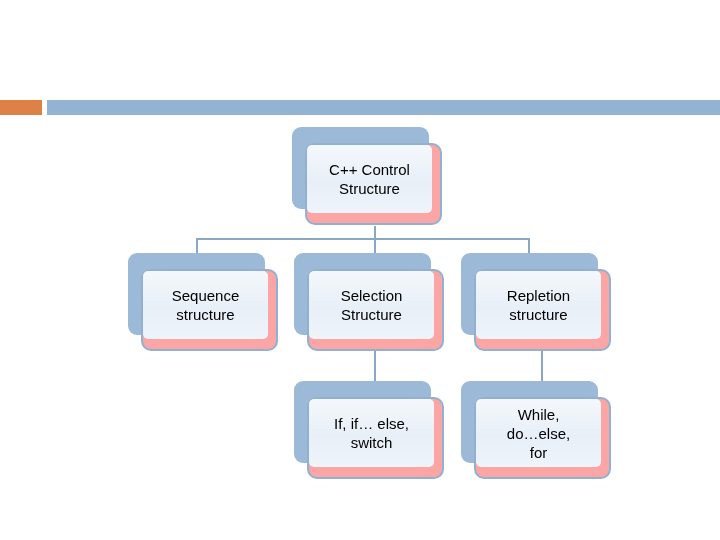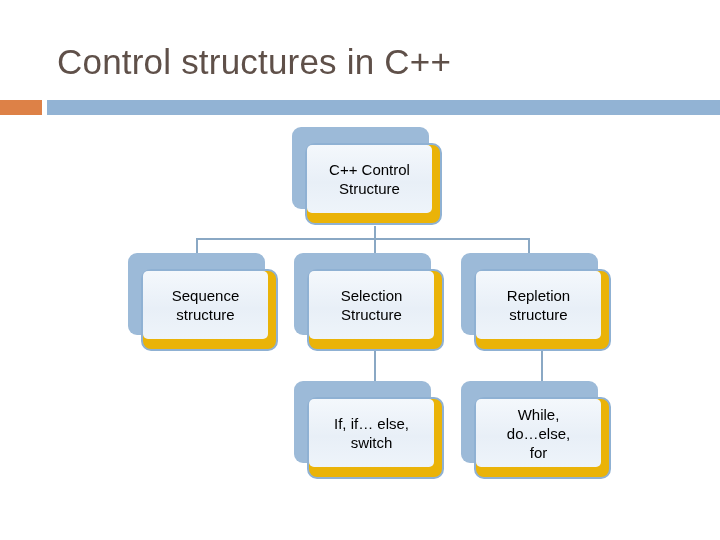--- a/index.html
+++ b/index.html
@@ -88,21 +88,21 @@
     border-radius: 9px;
   }
   .node-box {
     position: absolute;
     left: 13px;
     top: 16px;
     width: 137px;
     height: 82px;
     border: 2px solid #8fb1d3;
     border-radius: 10px;
-    background: #eab308;
+    background: #fca5a5;
     box-sizing: border-box;
   }
   .node-fill {
     position: absolute;
     left: 0px;
     top: 0px;
     width: 125px;
     height: 68px;
     border-radius: 5px;
     background: linear-gradient(180deg, #f4f8fc 0%, #e8eff7 55%, #eef4fa 100%);
@@ -117,21 +117,20 @@
     color: #000000;
     text-align: center;
     white-space: pre-line;
   }
 </style>
 </head>
 <body>
 
 <div id="slide">
 
-  <div id="slide-title">Control structures in C++</div>
 
   <div id="divider">
     <div id="divider-accent"></div>
     <div id="divider-bar"></div>
   </div>
 
   <div id="diagram">
 
     <div class="connector" style="left:374px; top:226px; width:2px; height:14px;"></div>
 

